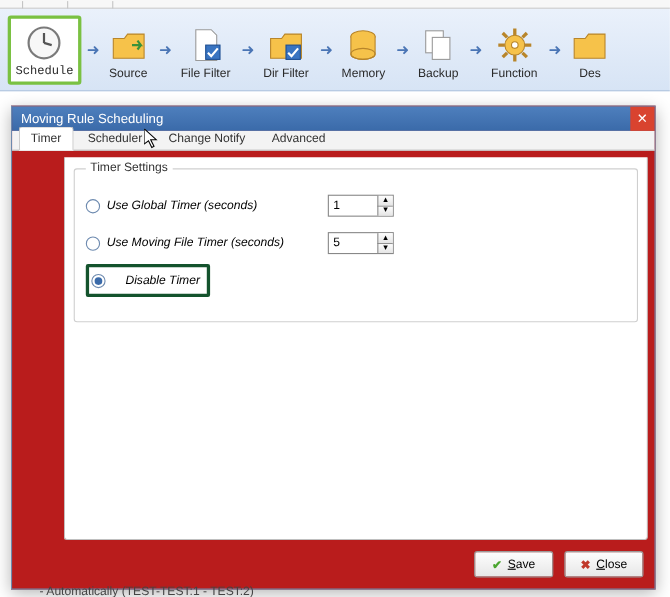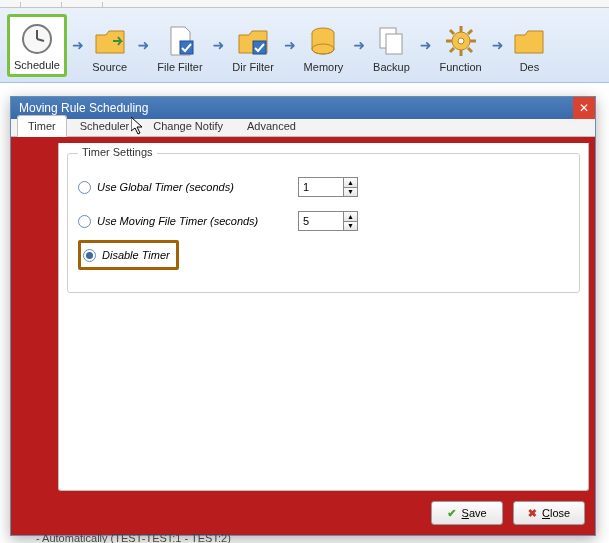--- a/index.html
+++ b/index.html
@@ -9,21 +9,21 @@
   
   .menu-line { position: absolute; top: 0; left: 0; right: 0; height: 8px; background: #f7f7f7; border-bottom: 1px solid #c4c4c4; }
   .menu-line .sep { display:inline-block; width:1px; height:8px; background:#c4c4c4; margin:0 20px; }
 
   
   .ribbon { position: absolute; top: 8px; left: 0; width: 609px; height: 75px;
             background: linear-gradient(#eaf1fb, #d7e4f5); border-bottom: 1px solid #a9c0dc;
             display:flex; align-items:center; padding-left:6px; }
   .rb-item { display:flex; flex-direction:column; align-items:center; justify-content:flex-end;
              height:63px; padding:2px 4px 3px; margin:0 1px; border:1px solid transparent; border-radius:3px; }
-  .rb-item.sel { border:3px solid #7ac142; background:#fff; }
+  .rb-item.sel { border:3px solid #7ac142; background:#fff;font-family:Liberation Mono, monospace; }
   .rb-item .rb-label { font-size:11px; color:#2a2a2a; margin-top:2px; }
   .rb-arrow { color:#4a75b5; font-size:14px; margin:0 2px 0 4px; align-self:center; }
   .rb-icon { width:36px; height:36px; display:flex; align-items:center; justify-content:center; }
 
   
   .dlg { position:absolute; top:96px; left:10px; width:586px; height:440px;
          background:#b91c1c; border:1px solid #6d8aaf; box-shadow:0 4px 14px rgba(0,0,0,.3); }
   .dlg-title { height:22px; background:linear-gradient(#4e7fbd,#3a6aa9); color:#fff;
                display:flex; align-items:center; padding-left:8px; font-size:12px; }
   .dlg-close { margin-left:auto; width:22px; height:22px; background:#d9432f; color:#fff;
@@ -40,21 +40,21 @@
   .tab-page { position:absolute; top:46px; left:6px; right:6px; bottom:44px; background:#fff;
               border:1px solid #bfbfbf; border-top:none; border-radius:0 0 3px 3px;margin-left:41px; }
 
   .groupbox { margin:10px 8px 0; border:1px solid #cfcfcf; border-radius:3px; padding:14px 10px 18px; position:relative;}
   .groupbox .legend { position:absolute; top:-8px; left:10px; background:#fff; padding:0 4px; font-size:11px; color:#333; }
 
   .opt-row { display:flex; align-items:center; height:30px; margin:4px 0; }
   .radio { width:13px; height:13px; border:1px solid #6d8aaf; border-radius:50%; margin-right:6px;
            display:inline-flex; align-items:center; justify-content:center; background:#fff;}
   .radio.checked::after { content:""; width:7px; height:7px; border-radius:50%; background:#3a6aa9; }
-  .opt-row.hi { border:3px solid #a16207; border-radius:2px; padding:2px 6px 2px 2px; width:max-content;}
+  .opt-row.hi { border:3px solid #14532d; border-radius:2px; padding:2px 6px 2px 2px; width:max-content;gap:12px;}
   .spin { margin-left:26px; width:60px; height:20px; border:1px solid #888; background:#fff;
           display:flex; align-items:center; padding:0 14px 0 4px; position:relative; }
   .spin .sp-btns { position:absolute; right:0; top:0; bottom:0; width:14px;
                    display:flex; flex-direction:column; }
   .spin .sp-btns span { flex:1; border-left:1px solid #888; display:flex; align-items:center;
                         justify-content:center; font-size:7px; background:linear-gradient(#fdfdfd,#e5e5e5);}
   .spin .sp-btns span:first-child { border-bottom:1px solid #888; }
   .radio-label { font-size:11px; color:#000; }
   .opt-row .radio-label { width: 175px; font-style: italic; }
   .opt-row.hi .radio-label { width:auto; }

